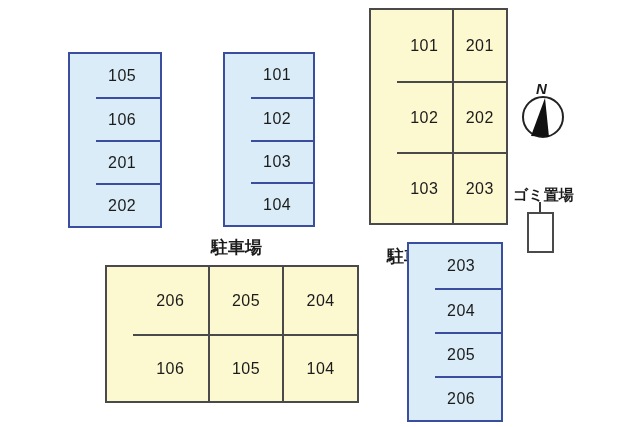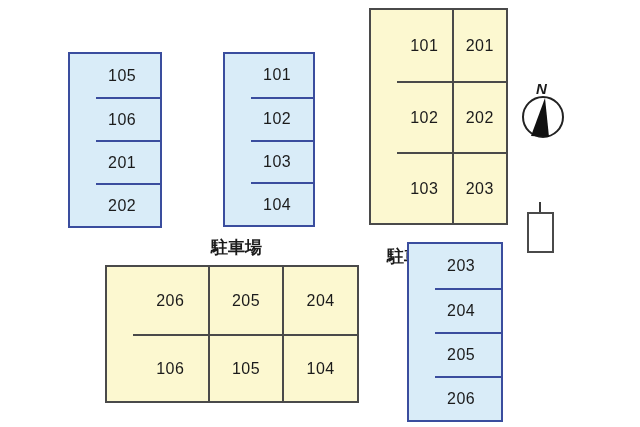--- a/index.html
+++ b/index.html
@@ -116,20 +116,21 @@
     <div class="cell bt">103</div>
     <div class="cell bt bl">203</div>
   </div>
 
   <div id="compass-n-label">N</div>
   <svg id="compass-svg" width="48" height="50" viewBox="0 0 48 50">
     <circle cx="23" cy="25" r="20" fill="none" stroke="#222222" stroke-width="2"></circle>
     <polygon points="25,6 11,44 29,45" fill="#111111"></polygon>
   </svg>
 
+  <div id="garbage-label">ゴミ置場</div>
   <div id="garbage-leader"></div>
   <div id="garbage-box"></div>
 
   <div id="parking-label-left" class="area-label">駐車場</div>
   <div id="parking-label-right" class="area-label">駐車場</div>
 
   <div id="table-bottom-middle" class="tbl yellow">
     <div class="cell">206</div>
     <div class="cell bl">205</div>
     <div class="cell bl">204</div>

